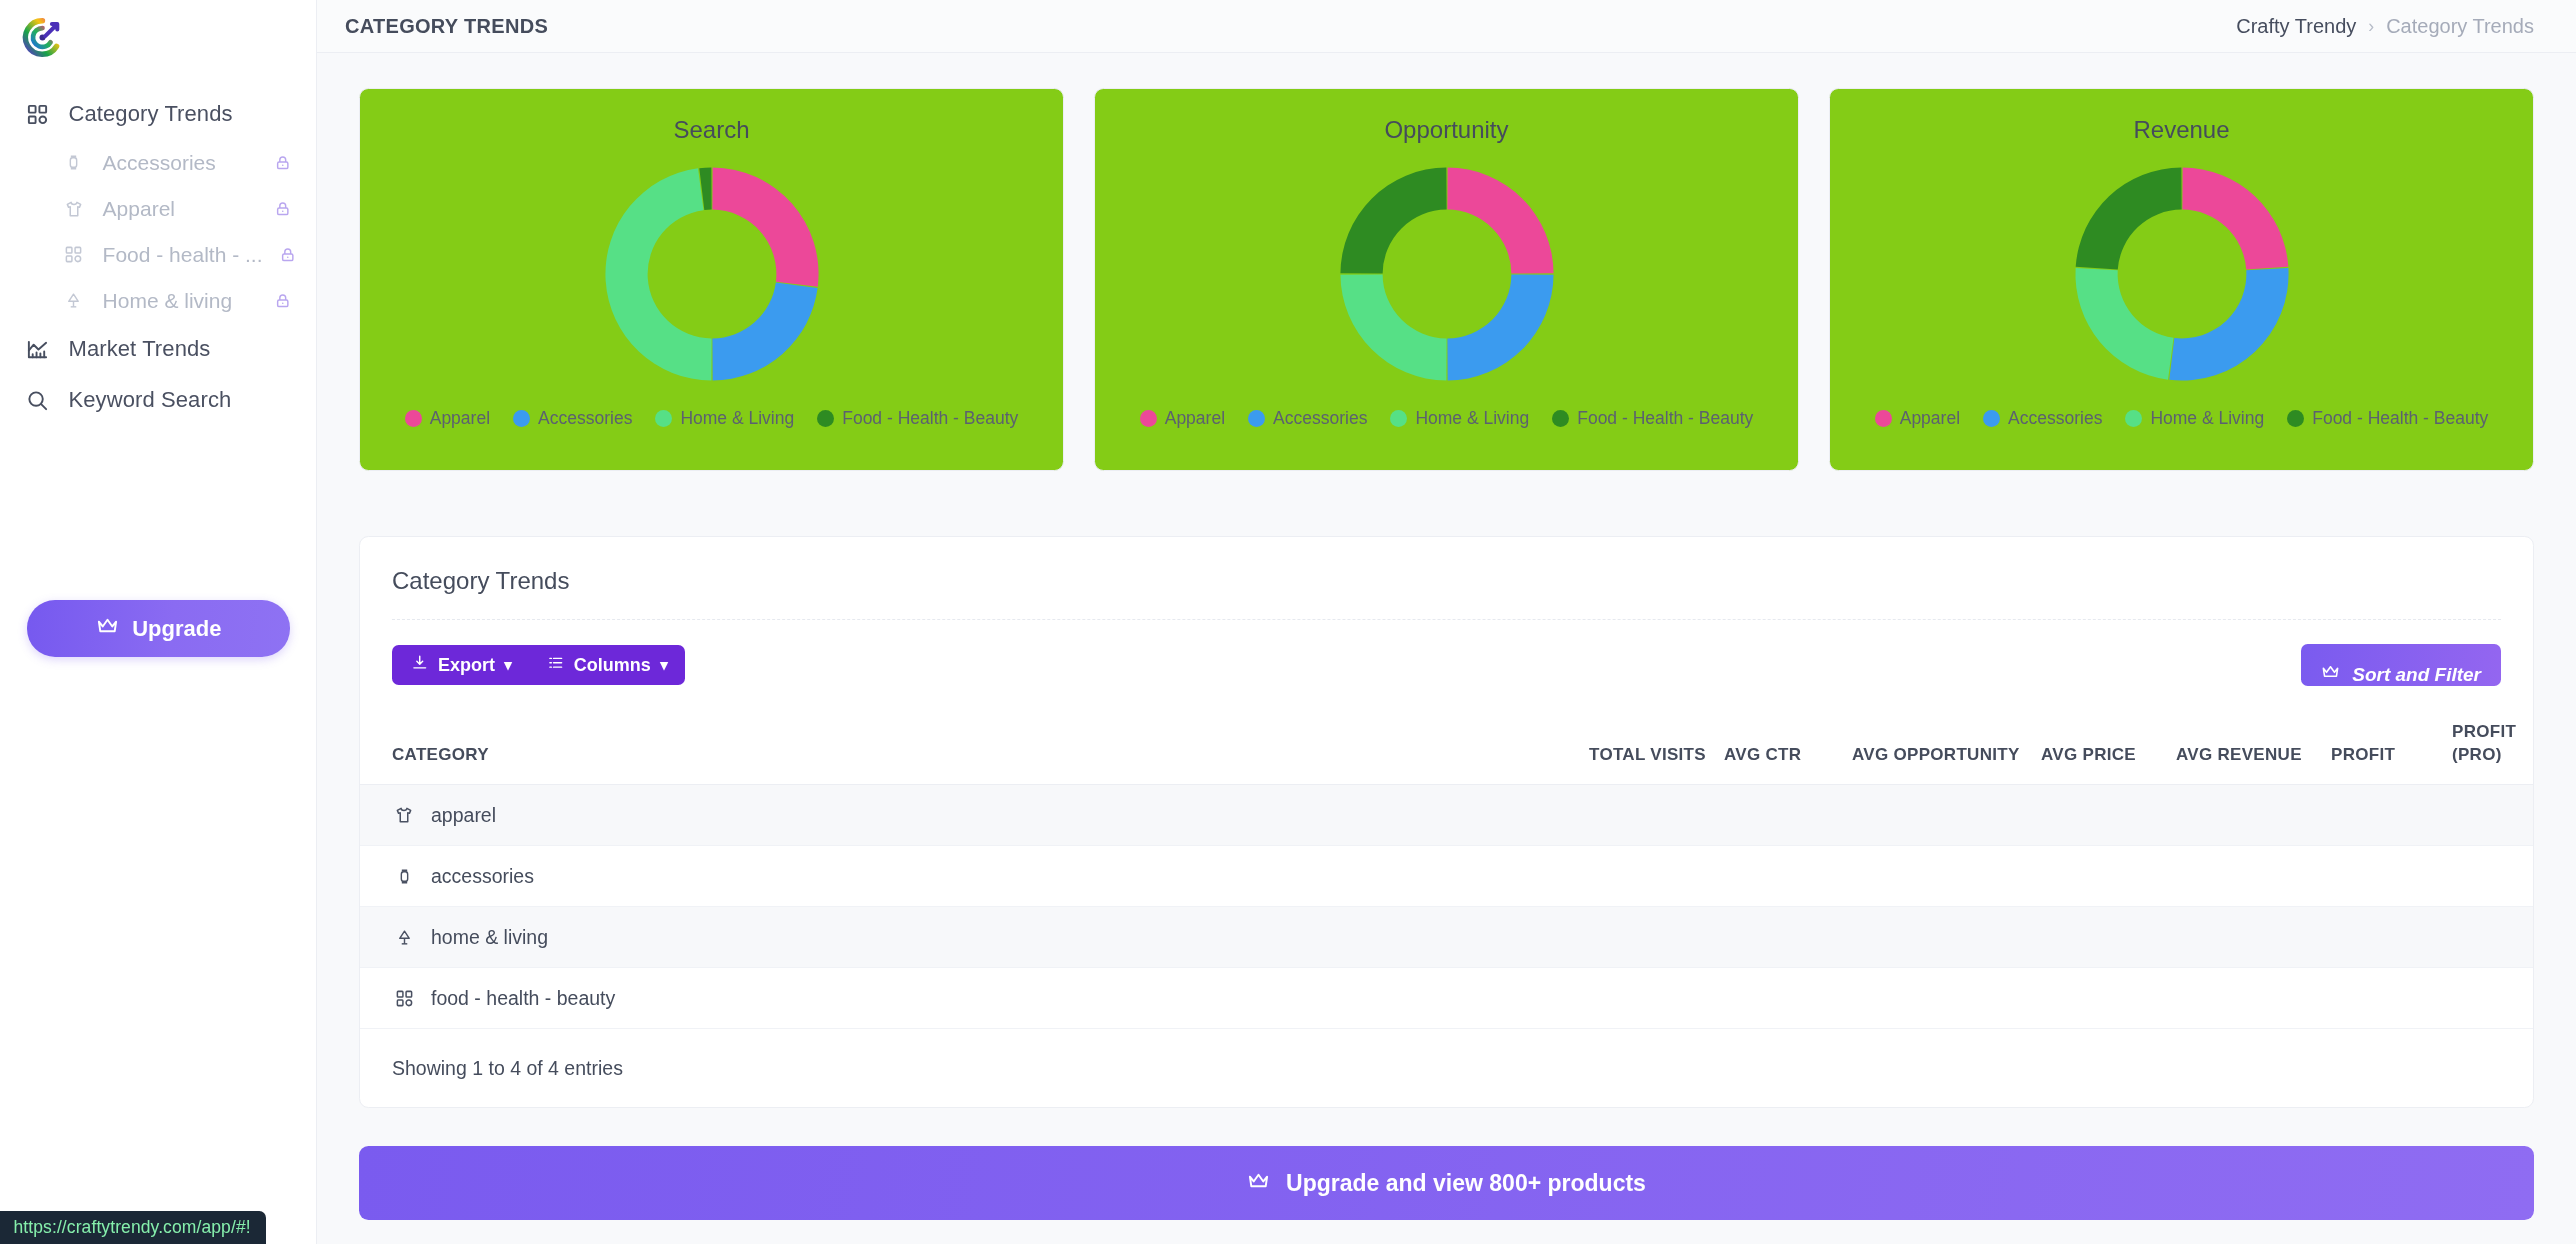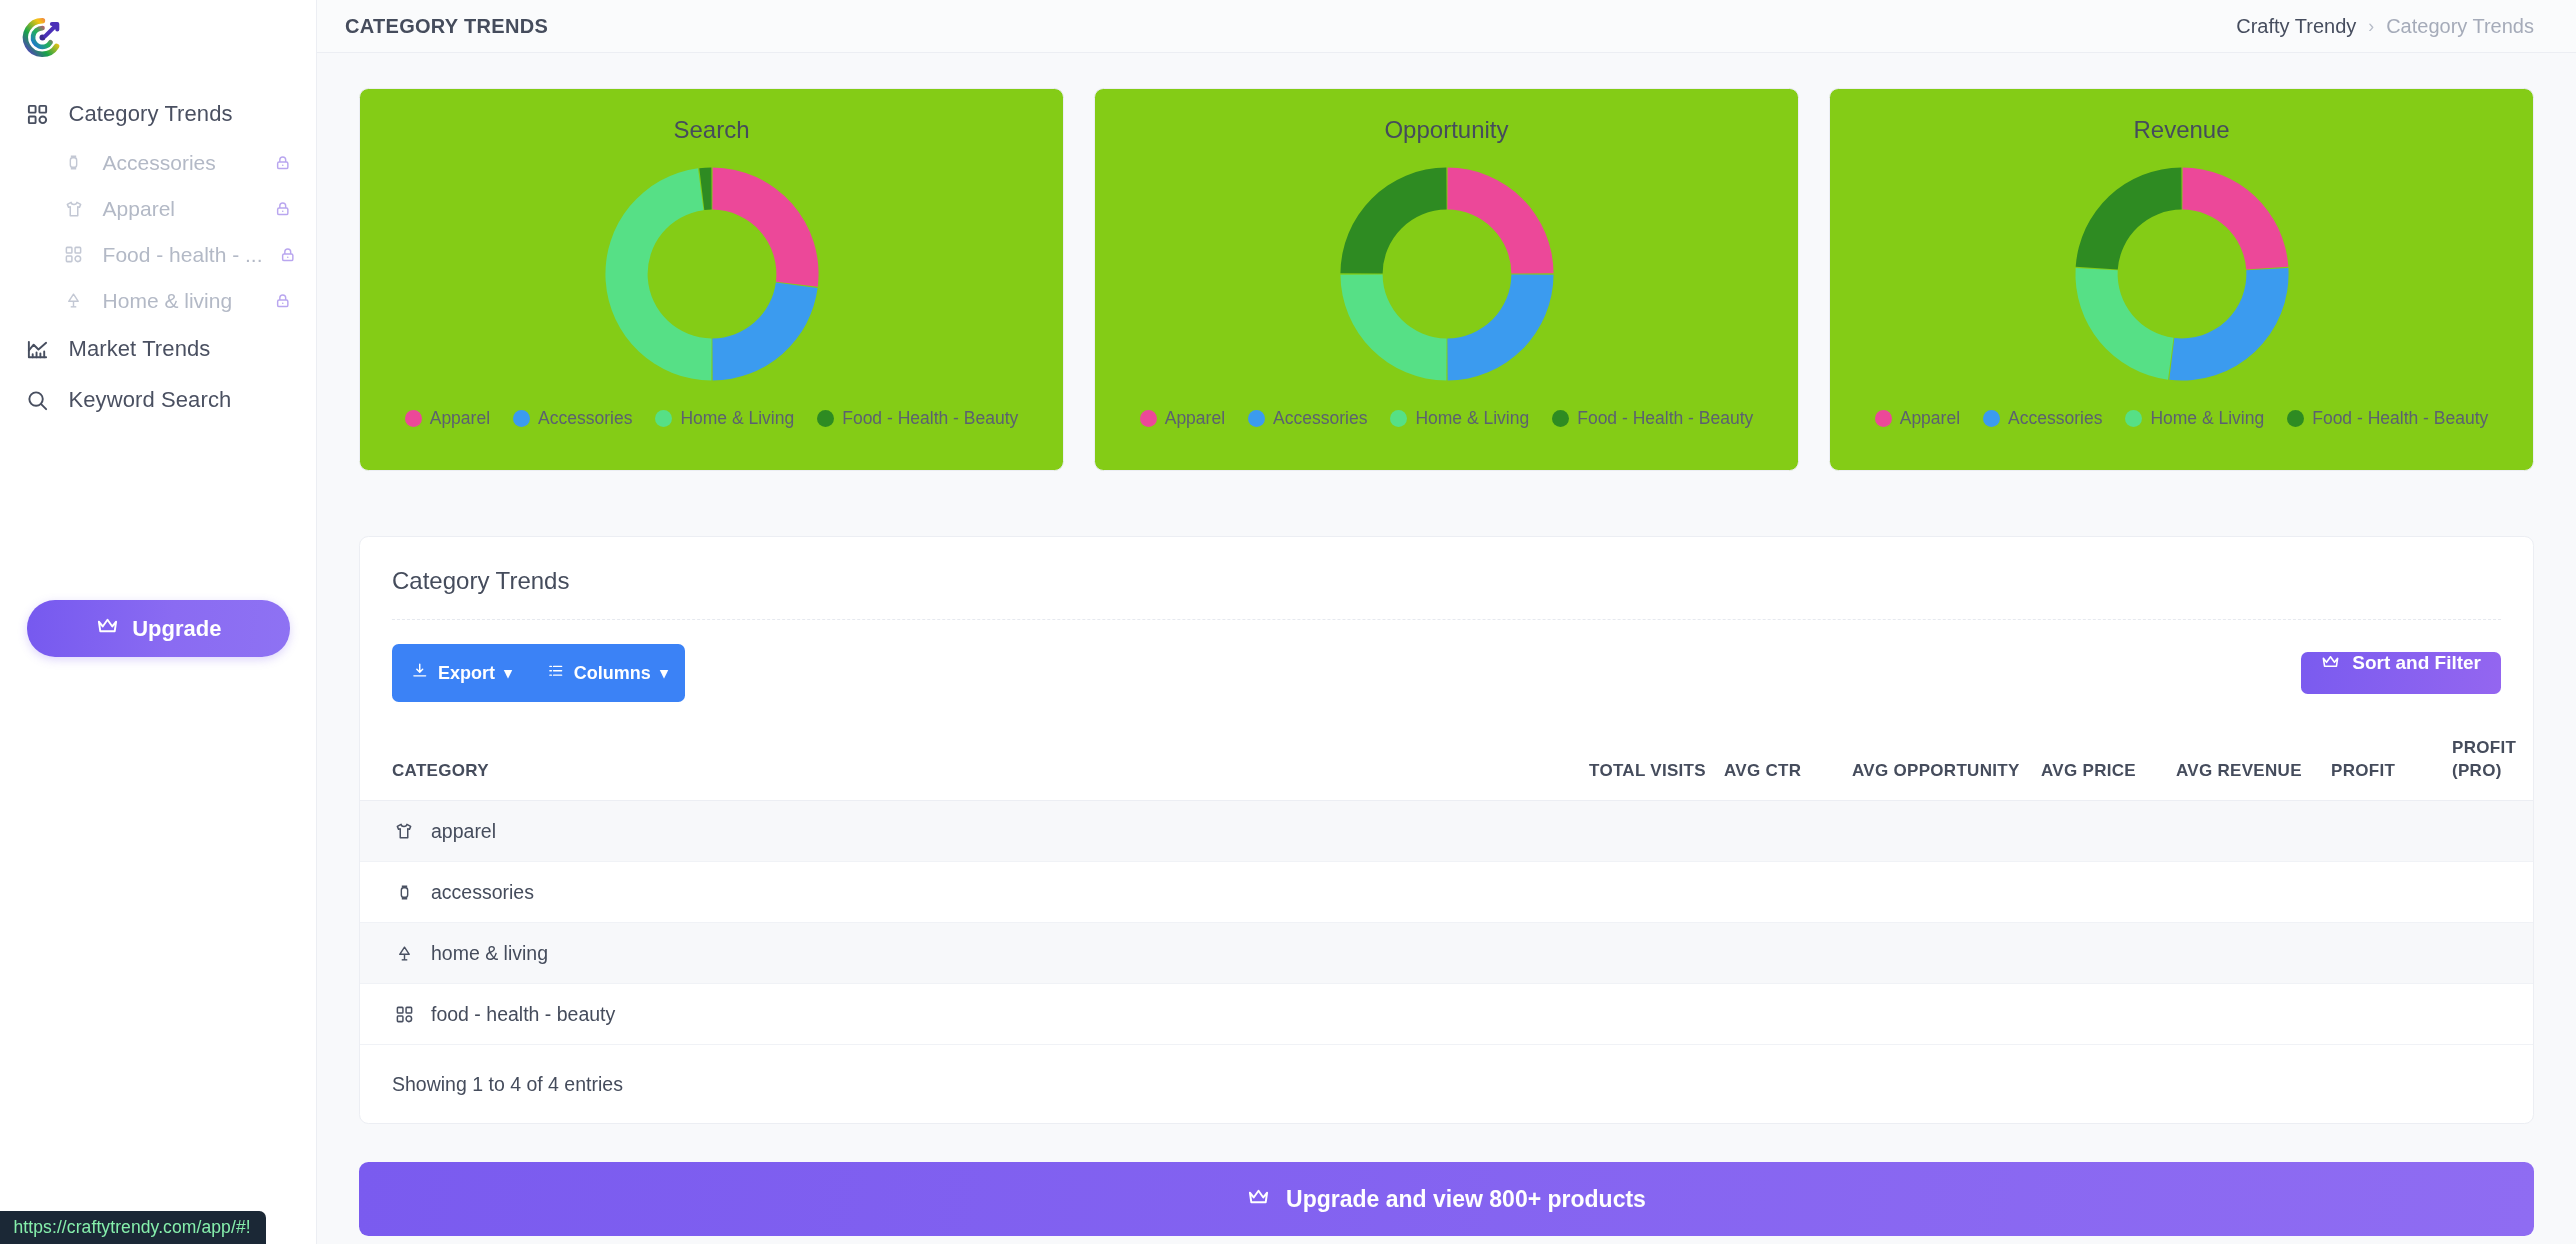--- a/index.html
+++ b/index.html
@@ -84,30 +84,30 @@
 
   
   .tablecard {
     margin: 65px 42px 0 42px; background: #fff; border: 0.7px solid #eceef3;
     border-radius: 9.4px; padding: 0 0 27px 0;
   }
   .tc-head { padding: 30px 32px 0 32px; }
   .tc-head .h { font-size: 24px; color: #454c5c; font-weight: 400; }
   .tc-divider { border-top: 1.3px dashed #e6e9ef; margin: 24px 0 0 0; }
   .toolrow { display:flex; align-items:center; justify-content:space-between; padding: 24px 32px 0 32px; }
-  .btn-group { display: flex; background: #3b82f6; border-radius: 6.7px; overflow: hidden; height: 58px; }
+  .btn-group { display: flex; background: #6d28d9; border-radius: 6.7px; overflow: hidden; height: 40px; }
   .btn-group .b {
     display:flex; align-items:center; gap: 9.4px; color:#fff; font-size: 18px; font-weight: 700;
     padding: 0 17.5px; cursor: pointer;
   }
   .btn-group .b:first-child { padding-left: 19px; }
   .sortfilter {
     height: 42px; border-radius: 6.7px; padding: 0 20px;
     background: linear-gradient(100deg,#7a5bef 0%,#9466f0 100%);
-    display:flex; align-items:flex-start; gap: 12px; color:#fff; font-size: 19px; font-weight: 700; cursor: pointer;
+    display:flex; align-items:flex-end; gap: 12px; color:#fff; font-size: 19px; font-weight: 700; cursor: pointer; font-style: italic;
   }
   table.dt { width: 100%; border-collapse: collapse; margin-top: 25.6px; }
   table.dt thead th {
     font-size: 17px; font-weight: 700; color: #454c5c; letter-spacing: 0.3px;
     text-align: left; padding: 9.4px 0 17.5px 0; border-bottom: 1.3px solid #eceef3;
     vertical-align: bottom; white-space: pre-line; line-height: 1.35;
   }
   table.dt thead th:first-child { padding-left: 32px; }
   table.dt tbody td { padding: 0; height: 61px; border-bottom: 0.7px solid #f0f2f6; font-size: 19.5px; color: #454c5c; }
   table.dt tbody tr.odd td { background: #f7f8fa; }

